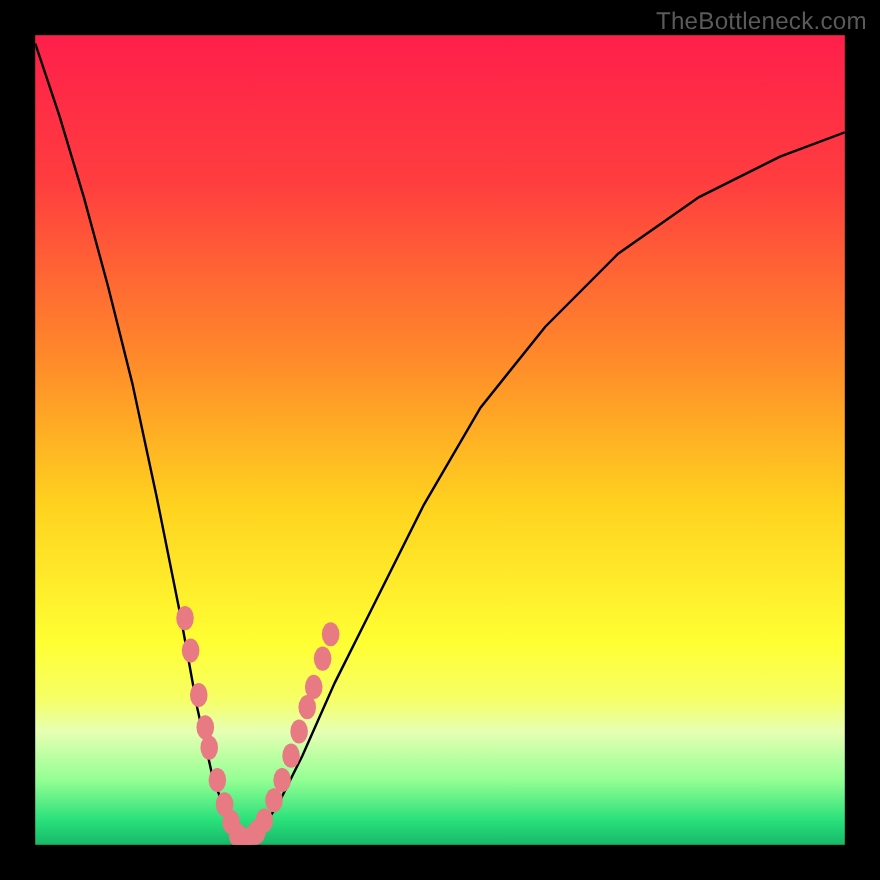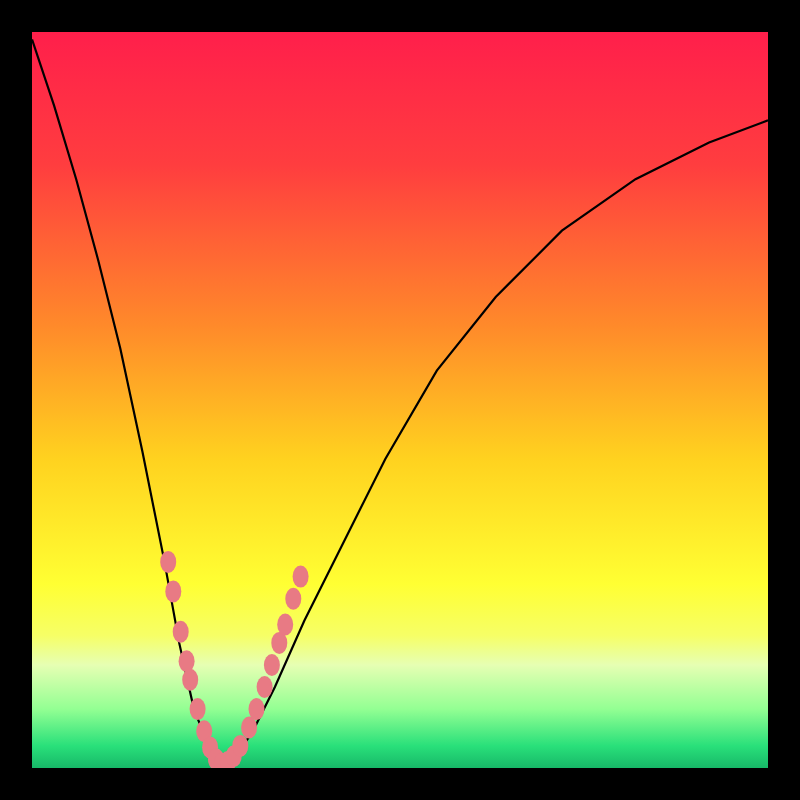--- a/index.html
+++ b/index.html
@@ -80,13 +80,14 @@
           <ellipse cx="264.6" cy="687.0" rx="8" ry="11" fill="#e87a84"></ellipse>
           <ellipse cx="271.9" cy="665.0" rx="8" ry="11" fill="#e87a84"></ellipse>
           <ellipse cx="279.3" cy="642.9" rx="8" ry="11" fill="#e87a84"></ellipse>
           <ellipse cx="285.2" cy="624.5" rx="8" ry="11" fill="#e87a84"></ellipse>
           <ellipse cx="293.3" cy="598.7" rx="8" ry="11" fill="#e87a84"></ellipse>
           <ellipse cx="300.6" cy="576.6" rx="8" ry="11" fill="#e87a84"></ellipse>
         </g>
     </g>
   </svg>
 
+  <div class="watermark">TheBottleneck.com</div>
 </div>
 
 </body></html>

